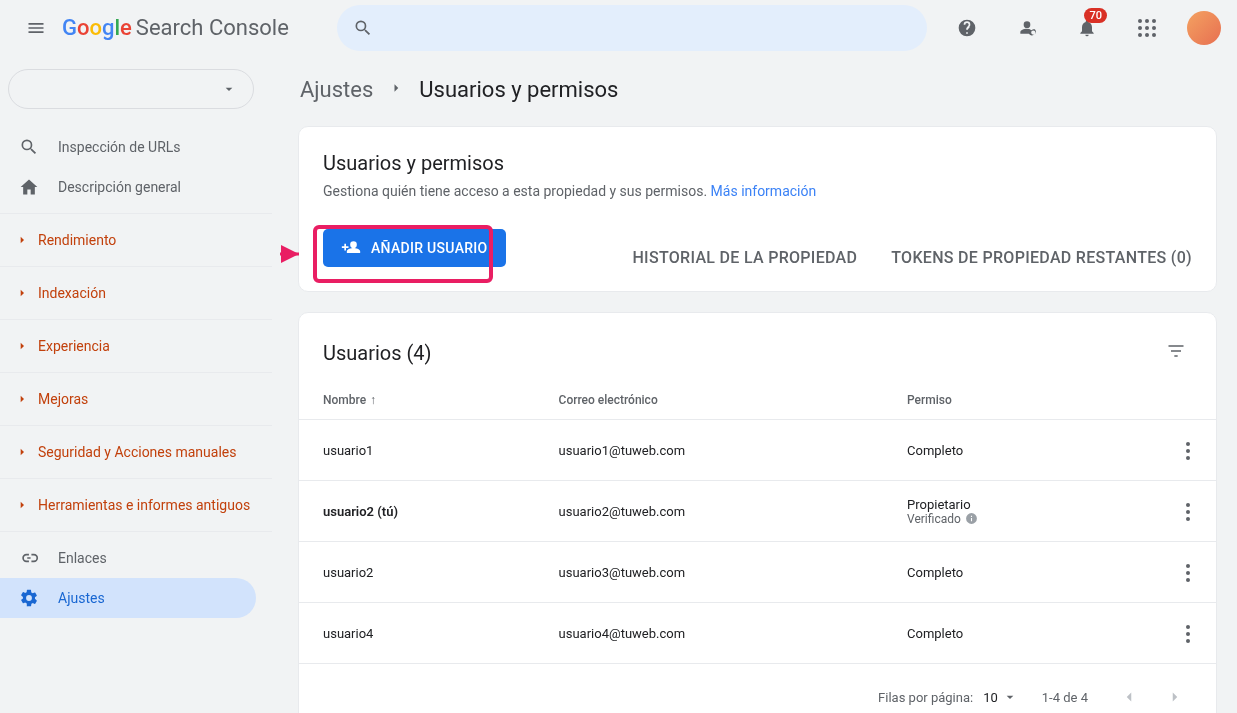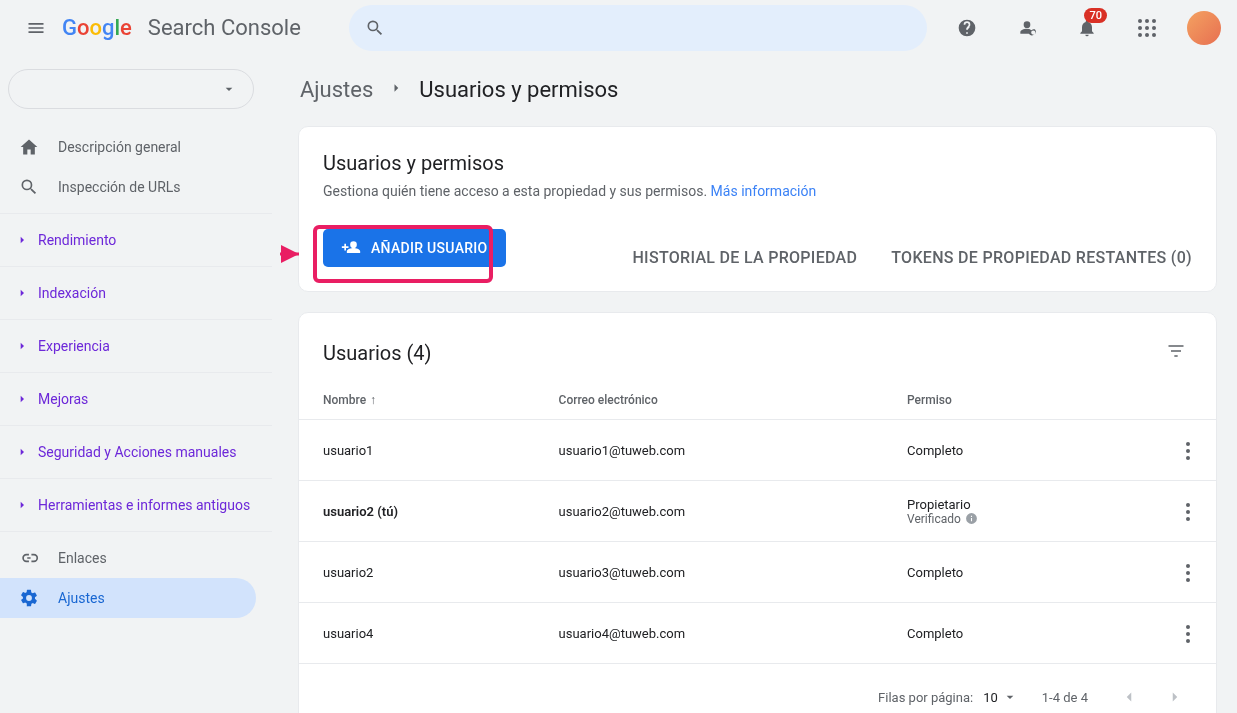--- a/index.html
+++ b/index.html
@@ -7,41 +7,41 @@
     .app { display:flex; flex-direction:column; height:100%; }
 
     
     .topbar { height:55px; display:flex; align-items:center; padding:0 16px; background:#f1f3f4; }
     .menu-btn { width:40px; height:40px; display:flex; align-items:center; justify-content:center; border-radius:50%; color:#5f6368; cursor:pointer; margin-right:6px;}
     .logo { display:flex; align-items:center; font-size:22px; font-weight:400; margin-right:28px; }
     .logo .g-blue{color:#4285F4;}
     .logo .g-red{color:#EA4335;}
     .logo .g-yellow{color:#FBBC05;}
     .logo .g-green{color:#34A853;}
-    .logo .search-console{ color:#5f6368; margin-left:16px; font-weight:400; }
+    .logo .search-console{ color:#5f6368; margin-left:4px; font-weight:400; }
     .searchbar { flex:1; max-width:600px; height:46px; background:#e3eefc; border-radius:24px; display:flex; align-items:center; padding:0 16px; color:#5f6368; margin-left:20px; margin-right:20px;}
     .topbar-icons{ margin-left:auto; display:flex; align-items:center; gap:20px; color:#5f6368; }
     .topbar-icons .icon-btn{ width:40px; height:40px; display:flex; align-items:center; justify-content:center; position:relative; cursor:pointer; }
     .notif-badge{ position:absolute; top:0; right:0; background:#d93025; color:#fff; border-radius:10px; font-size:11px; padding:1px 5px; font-weight:500;}
     .apps-grid { display:grid; grid-template-columns:repeat(3,4px); grid-template-rows:repeat(3,4px); gap:3px; }
     .apps-grid span{ width:4px; height:4px; background:#5f6368; border-radius:50%; }
     .avatar { width:34px; height:34px; border-radius:50%; background:linear-gradient(135deg,#f4a261,#e76f51); }
 
     
     .body { flex:1; display:flex; overflow:hidden; }
 
     
     .sidebar { width:280px; padding:14px 8px 14px 8px; color:#5f6368; font-size:14px; overflow:auto;}
     .prop-select { width:246px; height:40px; border:1px solid #dadce0; border-radius:20px; margin:0 8px 18px 0; display:flex; align-items:center; justify-content:flex-end; padding:0 16px; color:#5f6368; cursor:pointer;}
     .side-item{ display:flex; align-items:center; height:40px; padding:0 12px 0 18px; border-radius:0 20px 20px 0; margin:0 16px 0 -8px; cursor:pointer;}
     .side-item .icon{ width:22px; margin-right:18px; display:flex; align-items:center; justify-content:center; color:#5f6368;}
     .side-item.selected{ background:#d2e3fc; color:#1967d2; }
     .side-item.selected .icon{ color:#1967d2; }
     .side-group{ border-top:1px solid #e8eaed; margin-top:6px; padding-top:6px; margin-left:-8px; padding-left:8px;}
-    .side-group-head{ display:flex; align-items:center; height:40px; padding:0 12px 0 6px; color:#6d28d9; cursor:pointer;}
+    .side-group-head{ display:flex; align-items:center; height:40px; padding:0 12px 0 6px; color:#c2410c; cursor:pointer;}
     .side-group-head .chev{ width:18px; margin-right:6px; display:flex;}
     .side-group-head .label{ font-size:14px;}
     .side-group-head .sub{ line-height:1.2;}
     .side-plain{ border-top:1px solid #e8eaed; margin-top:6px; padding-top:6px; margin-left:-8px; padding-left:8px;}
 
     
     .main{ flex:1; padding:18px 20px 0 18px; overflow:auto; }
     .breadcrumb{ display:flex; align-items:center; gap:14px; font-size:22px; color:#202124; margin:4px 0 24px 2px; }
     .breadcrumb .parent{ color:#5f6368; cursor:pointer;}
     .breadcrumb .chev{ color:#5f6368; font-size:18px;}
@@ -145,32 +145,32 @@
     <div class="sidebar">
       <div class="prop-select">
         <svg class="svg-icon-sm" viewBox="0 0 24 24">
             <path d="M7 10l5 5 5-5z"></path>
           </svg>
       </div>
 
       <div class="side-item">
         <span class="icon">
             <svg class="svg-icon" viewBox="0 0 24 24">
+              <path d="M15.5 14h-.79l-.28-.27A6.47 6.47 0 0016 9.5 6.5 6.5 0 109.5 16a6.47 6.47 0 004.23-1.57l.27.28v.79l5 4.99L20.49 19l-4.99-5zM9.5 14A4.5 4.5 0 1114 9.5 4.49 4.49 0 019.5 14z"></path>
+            </svg>
+          </span>
+        <span>Inspección de URLs</span>
+      </div>
+      <div class="side-item">
+        <span class="icon">
+            <svg class="svg-icon" viewBox="0 0 24 24">
               <path d="M12 3l10 9h-3v9h-5v-6H10v6H5v-9H2z"></path>
             </svg>
           </span>
         <span>Descripción general</span>
-      </div>
-      <div class="side-item">
-        <span class="icon">
-            <svg class="svg-icon" viewBox="0 0 24 24">
-              <path d="M15.5 14h-.79l-.28-.27A6.47 6.47 0 0016 9.5 6.5 6.5 0 109.5 16a6.47 6.47 0 004.23-1.57l.27.28v.79l5 4.99L20.49 19l-4.99-5zM9.5 14A4.5 4.5 0 1114 9.5 4.49 4.49 0 019.5 14z"></path>
-            </svg>
-          </span>
-        <span>Inspección de URLs</span>
       </div>
 
       <div class="side-group">
           <div class="side-group-head">
             <span class="chev">
               <svg class="svg-icon-sm" viewBox="0 0 24 24">
                 <path d="M10 17l5-5-5-5v10z"></path>
               </svg>
             </span>
             <span class="label">Rendimiento</span>

